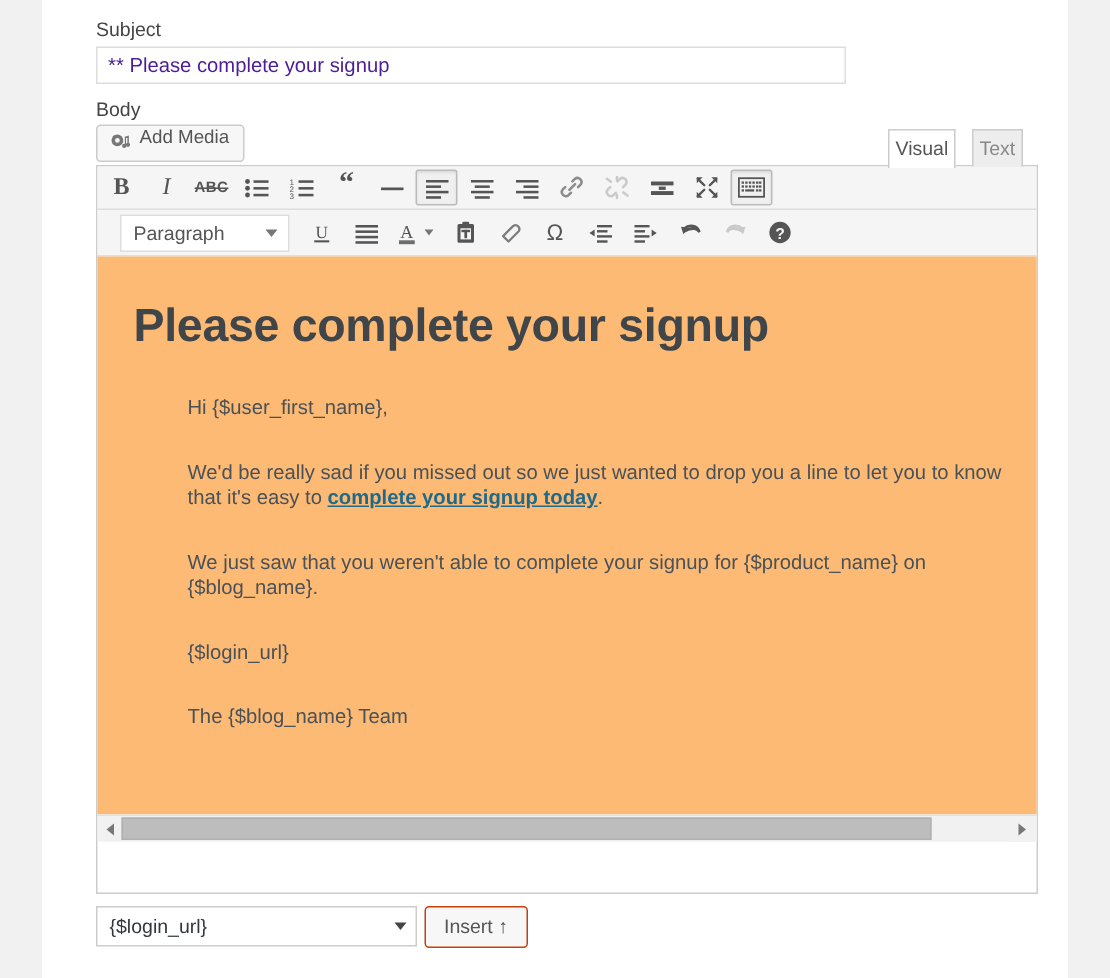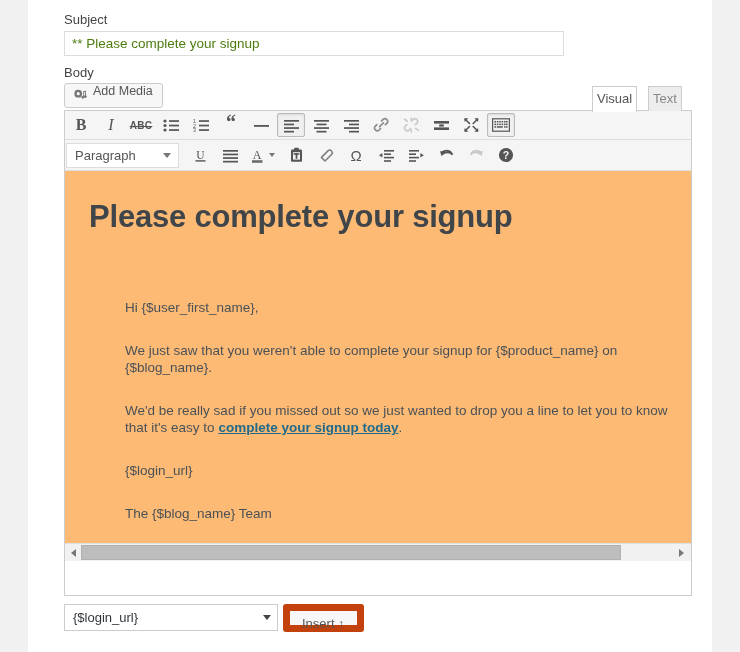--- a/index.html
+++ b/index.html
@@ -37,21 +37,21 @@
   
   #subject-input {
     position: absolute;
     left: 64px; top: 31px;
     width: 500px; height: 25px;
     border: 1px solid #ddd;
     border-radius: 0;
     background: #fff;
     font-family: "Liberation Sans", sans-serif;
     font-size: 13.5px;
-    color: #4d7c0f;
+    color: #4c1d95;
     padding: 0 7px;
     line-height: 23px;
     outline: none;
   }
 
   
   #add-media-button {
     position: absolute;
     left: 64px; top: 83px;
     height: 25px;
@@ -134,21 +134,21 @@
   .tbtn svg { display: block; }
 
   .tb-bold   { font-family: "Liberation Serif", serif; font-weight: bold; font-size: 16px; }
   .tb-italic { font-family: "Liberation Serif", serif; font-style: italic; font-size: 16px; }
   .tb-strike { font-size: 10px; font-weight: bold; letter-spacing: .3px; text-decoration: line-through; }
   .tb-quote  { font-family: "Liberation Serif", serif; font-weight: bold; font-size: 20px; line-height: 1; padding-bottom: 7px; }
   .tb-omega  { font-size: 15px; }
 
   
   #format-select {
-    margin: 0 6px 0 0;
+    margin: 0 6px 0 14px;
     width: 113px; height: 25px;
     border: 1px solid #ddd;
     background: #fff;
     font-family: "Liberation Sans", sans-serif;
     font-size: 13px;
     color: #555;
     display: flex;
     align-items: center;
     justify-content: space-between;
     padding: 0 7px 0 8px;
@@ -180,21 +180,21 @@
     padding: 0 14px;
   }
   #mail-heading {
     margin: 28px 0 0 10px;
     font-family: "Liberation Sans", sans-serif;
     font-size: 31px;
     font-weight: bold;
     color: #3f4549;
     letter-spacing: -0.2px;
   }
-  #mail-body { margin: 64px 0 0 46px; width: 560px; }
+  #mail-body { margin: 28px 0 0 46px; width: 560px; }
   #mail-body p {
     margin: 0 0 26px 0;
     font-family: "Liberation Sans", sans-serif;
     font-size: 13.5px;
     line-height: 17px;
     color: #4a5157;
   }
   #mail-body a {
     color: #1f6a8a;
     font-weight: bold;
@@ -280,21 +280,21 @@
     border-left: 4.5px solid transparent;
     border-right: 4.5px solid transparent;
     border-top: 5.5px solid #444;
   }
   #insert-button {
     position: absolute;
     left: 283px; top: 604px;
     height: 28px;
     padding: 0 12px;
     background: #f7f7f7;
-    border: 7px solid #c2410c;
+    border: 1px solid #c2410c;
     border-radius: 3px;
     font-size: 13px;
     color: #555;
     line-height: 26px;
     cursor: pointer;
     white-space: nowrap;
   }
 </style>
 </head>
 <body>
@@ -552,24 +552,24 @@
         <circle cx="8" cy="8" r="7.1" fill="#555"></circle>
         <text x="8" y="12.2" font-size="10.5" fill="#f5f5f5" text-anchor="middle" font-family="Liberation Sans" font-weight="bold">?</text>
       </svg>
     </div>
   </div>
 
   <div id="editor-content">
     <h1 id="mail-heading">Please complete your signup</h1>
     <div id="mail-body">
       <p>Hi {$user_first_name},</p>
-      <p>We just saw that you weren't able to complete your signup for {$product_name} on {$blog_name}.</p>
       <p>
         <span>We'd be really sad if you missed out so we just wanted to drop you a line to let you to know that it's easy to </span><a href="#">complete your signup today</a><span>.</span>
       </p>
+      <p>We just saw that you weren't able to complete your signup for {$product_name} on {$blog_name}.</p>
       <p>{$login_url}</p>
       <p>The {$blog_name} Team</p>
     </div>
   </div>
 
   <div id="ed-hscroll">
     <div class="sb-arrow">
         <span class="tri-l"></span>
       </div>
     <div id="sb-track">

